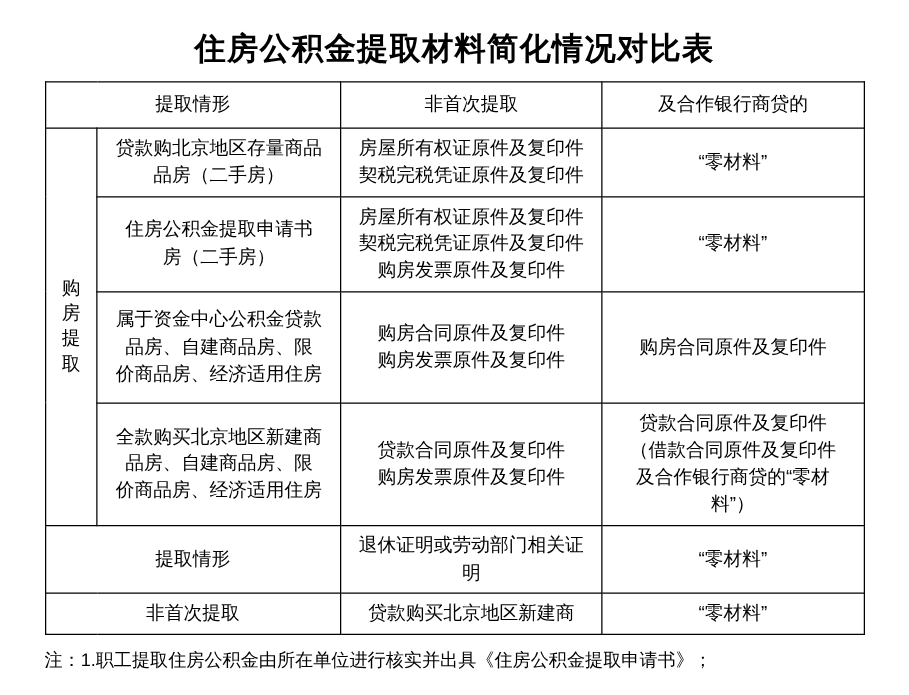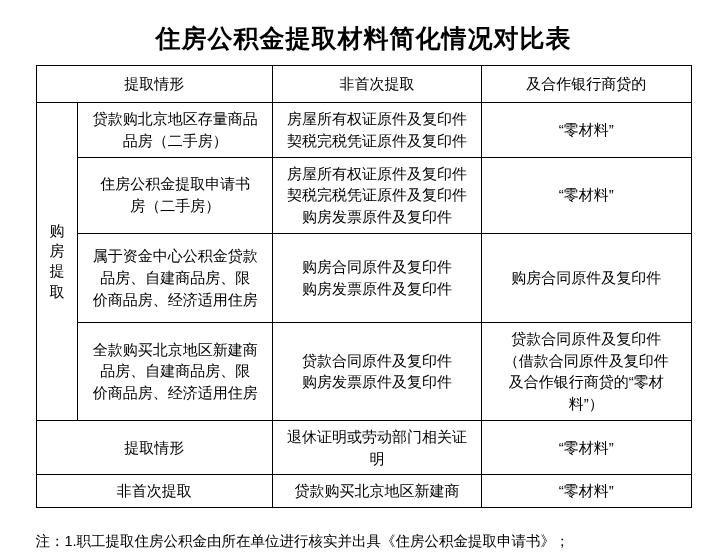--- a/index.html
+++ b/index.html
@@ -59,21 +59,21 @@
     line-height: 1.35;
   }
   .col-a { width: 186px; }
   .col-b { width: 200px; }
   .col-c { width: 200px; }
   .cell-lines span {
     display: block;
   }
   .notes {
     width: 656px;
-    margin: 12px auto;
+    margin: 0 auto;
     padding-top: 9px;
     font-size: 14.5px;
     line-height: 1.75;
     font-family: "Liberation Sans", sans-serif;
   }
   .notes p {
     margin: 0;
     text-align: justify;
   }
   .note-indent {

